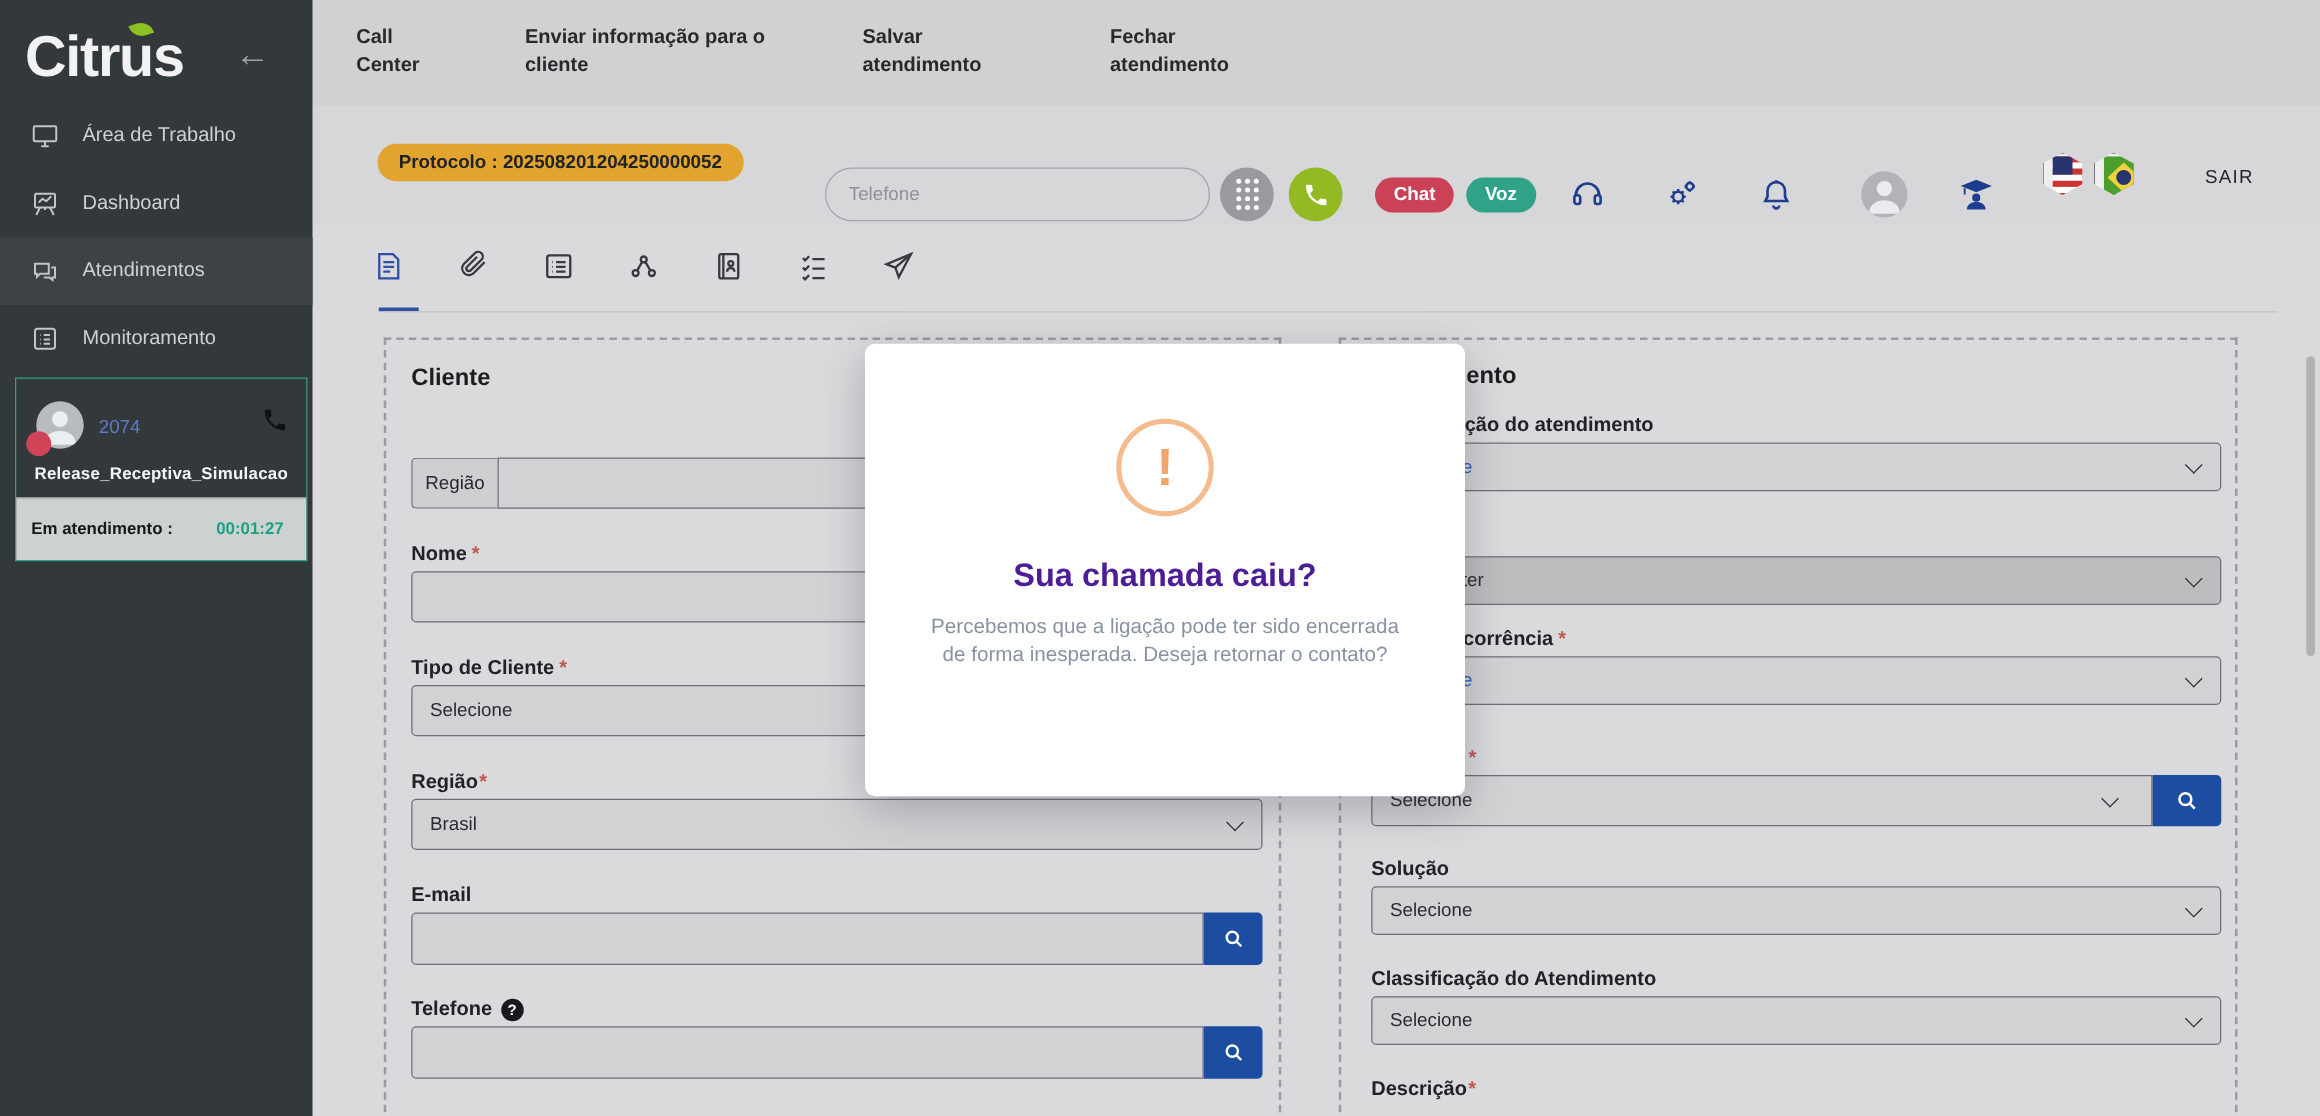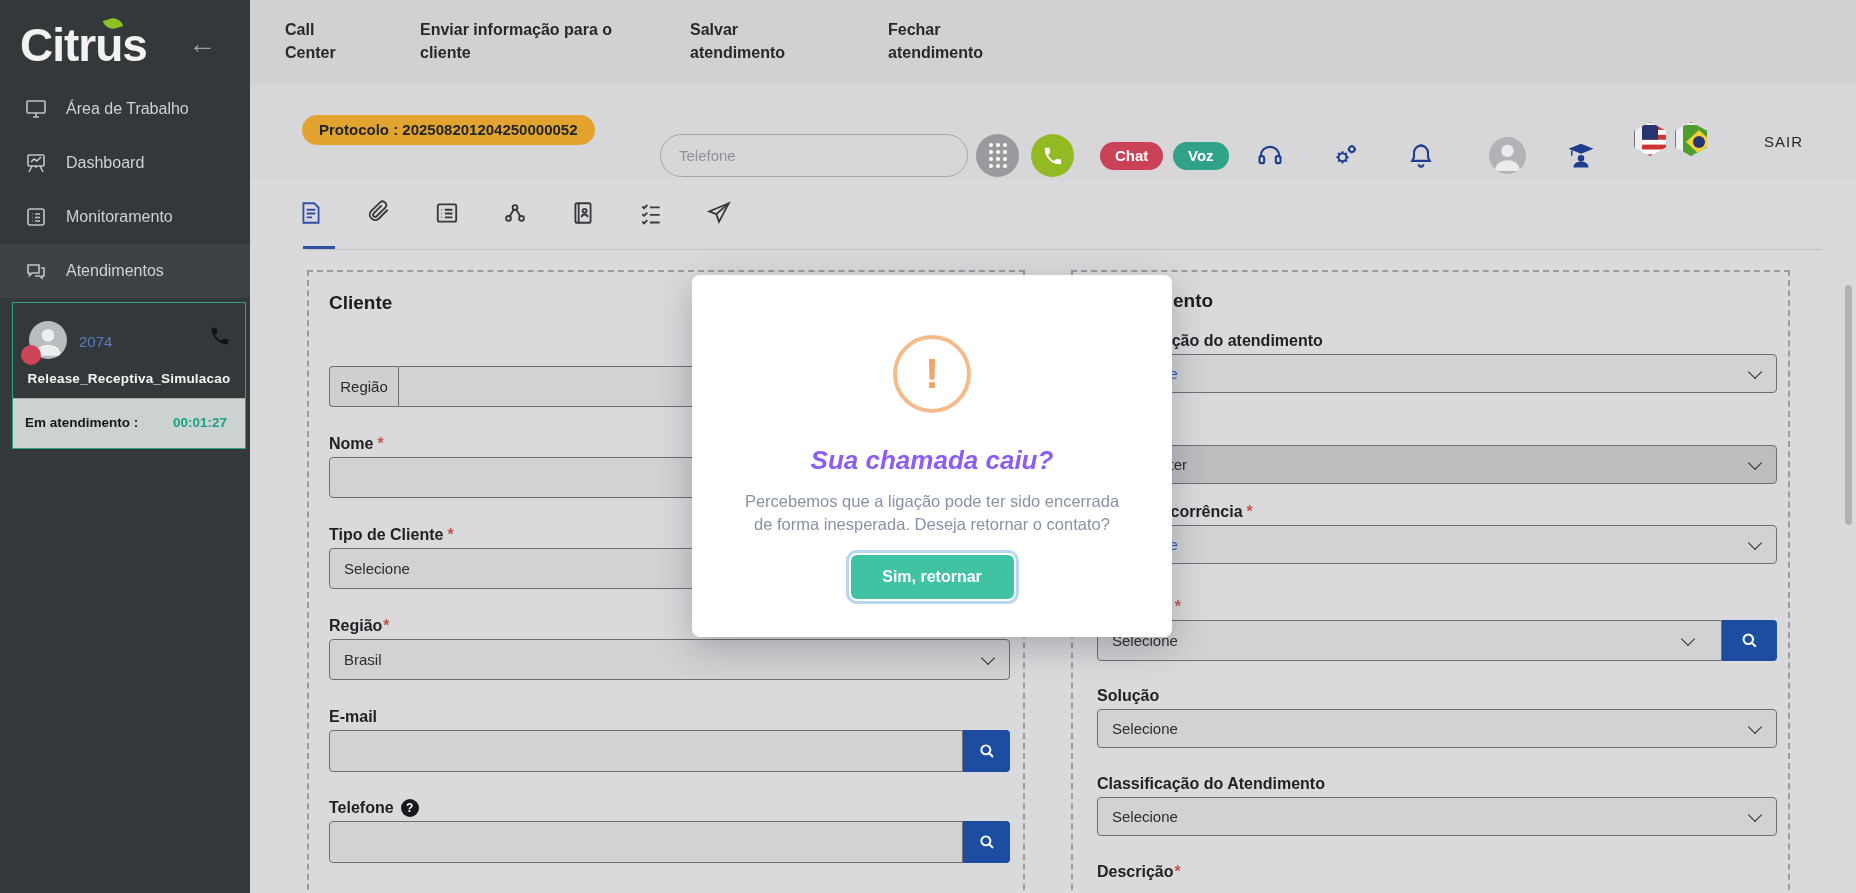--- a/index.html
+++ b/index.html
@@ -75,21 +75,21 @@
   .help{display:inline-flex;width:18px;height:18px;border-radius:50%;background:#17191c;color:#fff;font-size:12px;font-weight:bold;align-items:center;justify-content:center;margin-left:7px;}
   .mt52{margin-top:52px;}.mt33{margin-top:28px;}.mt28{margin-top:28px;}.mt27{margin-top:27px;}
   .mt26{margin-top:26px;}.mt34{margin-top:34px;}.mt19{margin-top:19px;}.mt20{margin-top:20px;}.mt4{margin-top:4px;}
   .gap-disabled{margin-top:52px;}
   .scroll-thumb{position:absolute;right:4px;top:105px;width:7px;height:240px;border-radius:4px;background:#b2b2b5;}
   
   .modal{position:absolute;left:692px;top:275px;width:480px;height:362px;background:#ffffff;border-radius:8px;
          box-shadow:0 10px 34px rgba(40,45,60,.28);z-index:20;text-align:center;}
   .warn-circle{width:70px;height:70px;border:4px solid #f4bb8d;border-radius:50%;margin:60px auto 0;
                display:flex;align-items:center;justify-content:center;color:#f3a468;font-size:42px;font-weight:bold;line-height:1;}
-  .m-title{margin:32px 0 0;font-size:26px;font-weight:bold;color:#8b5cf6;font-style:italic;}
+  .m-title{margin:32px 0 0;font-size:26px;font-weight:bold;color:#4c1d95;}
   .m-body{margin:14px auto 0;width:392px;font-size:16.5px;line-height:23px;color:#8793a3;}
   .m-btns{margin-top:19px;display:flex;justify-content:center;gap:11px;}
   .m-btn{height:44px;border:none;border-radius:6px;color:#fff;font-size:16px;font-weight:bold;font-family:inherit;cursor:pointer;}
   .m-yes{width:163px;background:#3fc3a3;box-shadow:0 0 0 2px #fff,0 0 0 5px #b9d6ef;}
   .m-no{width:172px;background:#b2b2b2;}
 </style>
 </head>
 <body>
 
 <div id="app">
@@ -113,37 +113,37 @@
       <div class="nav-item">
         <span class="nicon">
           <svg viewBox="0 0 24 24" fill="none" stroke="currentColor" stroke-width="1.6">
               <rect x="4" y="4" width="16" height="11" rx="1"></rect>
               <path d="M7 11l3-3 3 2 4-4"></path>
               <path d="M8 15l-3 6M16 15l3 6M12 15v2"></path>
             </svg>
         </span>
         <span>Dashboard</span>
       </div>
+      <div class="nav-item active">
+        <span class="nicon">
+          <svg viewBox="0 0 24 24" fill="none" stroke="currentColor" stroke-width="1.6">
+              <path d="M4 6h11v8H8l-2.5 2.5V14H4z"></path>
+              <path d="M17 9h3v8h-2v2l-2.5-2H11"></path>
+            </svg>
+        </span>
+        <span>Atendimentos</span>
+      </div>
       <div class="nav-item">
         <span class="nicon">
           <svg viewBox="0 0 24 24" fill="none" stroke="currentColor" stroke-width="1.6">
               <rect x="4" y="4" width="16" height="16" rx="2"></rect>
               <path d="M11 9h5M11 12.5h5M11 16h5M8 9h.5M8 12.5h.5M8 16h.5"></path>
             </svg>
         </span>
         <span>Monitoramento</span>
-      </div>
-      <div class="nav-item active">
-        <span class="nicon">
-          <svg viewBox="0 0 24 24" fill="none" stroke="currentColor" stroke-width="1.6">
-              <path d="M4 6h11v8H8l-2.5 2.5V14H4z"></path>
-              <path d="M17 9h3v8h-2v2l-2.5-2H11"></path>
-            </svg>
-        </span>
-        <span>Atendimentos</span>
       </div>
     </nav>
 
     <div class="call-card">
       <div class="avatar-s">
         <svg viewBox="0 0 24 24" fill="currentColor">
             <circle cx="12" cy="9" r="4"></circle>
             <path d="M4 22c0-5 4-7 8-7s8 2 8 7z"></path>
           </svg>
       </div>
@@ -437,17 +437,16 @@
     </section>
 
     <div class="scroll-thumb"></div>
   </div>
 
   <div class="modal">
     <div class="warn-circle">!</div>
     <h3 class="m-title">Sua chamada caiu?</h3>
     <p class="m-body">Percebemos que a ligação pode ter sido encerrada de forma inesperada. Deseja retornar o contato?</p>
     <div class="m-btns">
-      <button class="m-btn m-yes">Sim, retornar</button>
     </div>
   </div>
 
 </div>
 
 </body></html>

